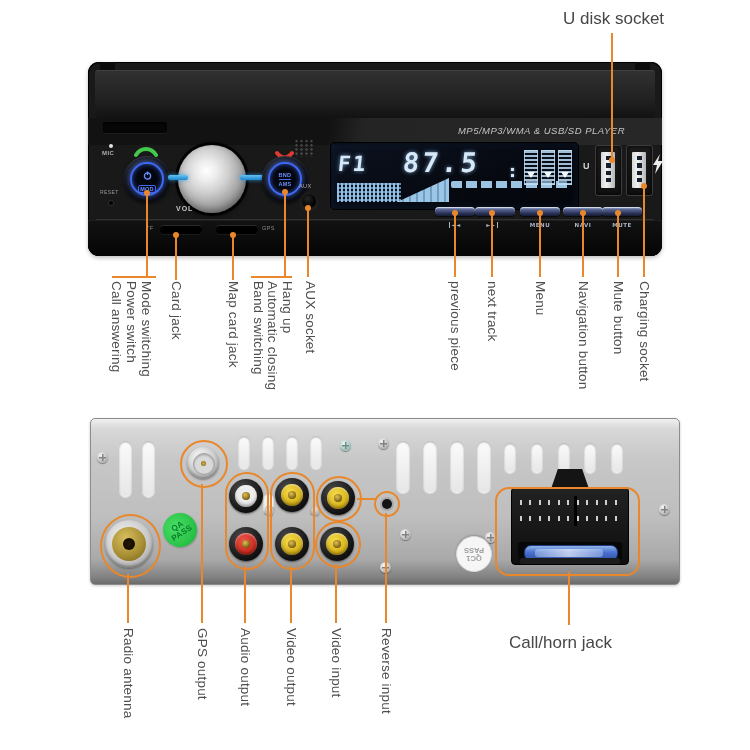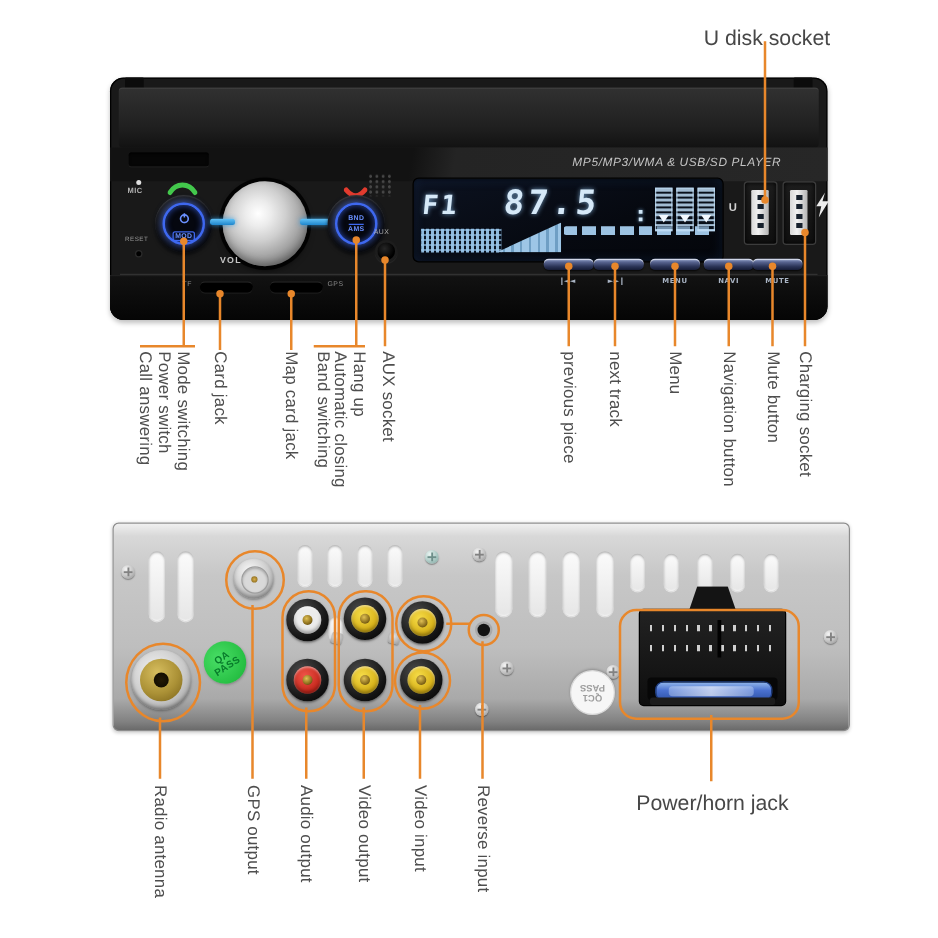--- a/index.html
+++ b/index.html
@@ -137,21 +137,21 @@
       background:linear-gradient(180deg,#8fb4ea,#4a71d0 45%,#2f53a8);}
   .fuse-win{position:absolute;left:10px;top:3px;width:68px;height:8px;border-radius:3px;
       background:linear-gradient(90deg,rgba(220,235,255,.35),rgba(255,255,255,.65),rgba(220,235,255,.35));}
   .pc-lip{position:absolute;background:#1c1c1c;border-radius:2px;}
 </style>
 </head>
 <body>
 
 <div class="stage">
 
-  <div class="hlab" style="left:563px;top:9px;margin-top:12px;">U disk socket</div>
+  <div class="hlab" style="left:563px;top:9px;">U disk socket</div>
   <div class="al" style="left:611px;top:33px;width:2px;height:125px;"></div>
   <div class="adot" style="left:609px;top:157px;"></div>
 
   <div class="front-unit">
     <div class="fu-tab" style="left:12px;top:0;"></div>
     <div class="fu-tab" style="left:547px;top:0;"></div>
     <div class="fu-screen"></div>
     <div class="fu-brandstrip"></div>
     <div class="fu-groove"></div>
     <div class="brand-text">MP5/MP3/WMA &amp; USB/SD PLAYER</div>
@@ -401,15 +401,15 @@
   <div class="al" style="left:335px;top:564px;width:2px;height:59px;"></div>
   <div class="al" style="left:385px;top:513px;width:2px;height:110px;"></div>
   <div class="al" style="left:568px;top:572px;width:2px;height:53px;"></div>
 
   <div class="vlab" style="left:136px;top:628px;">Radio antenna</div>
   <div class="vlab" style="left:210px;top:628px;">GPS output</div>
   <div class="vlab" style="left:253px;top:628px;">Audio output</div>
   <div class="vlab" style="left:299px;top:628px;">Video output</div>
   <div class="vlab" style="left:344px;top:628px;">Video input</div>
   <div class="vlab" style="left:394px;top:628px;">Reverse input</div>
-  <div class="hlab" style="left:509px;top:633px;">Power/horn jack</div>
+  <div class="hlab" style="left:509px;top:633px;">Call/horn jack</div>
 
 </div>
 
 </body></html>

